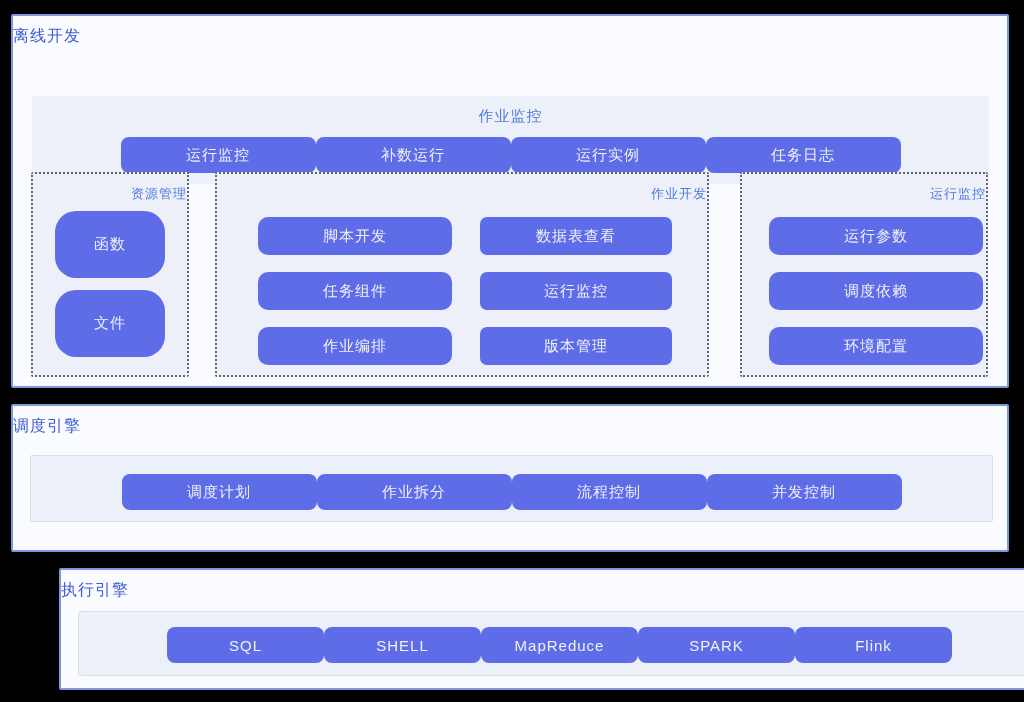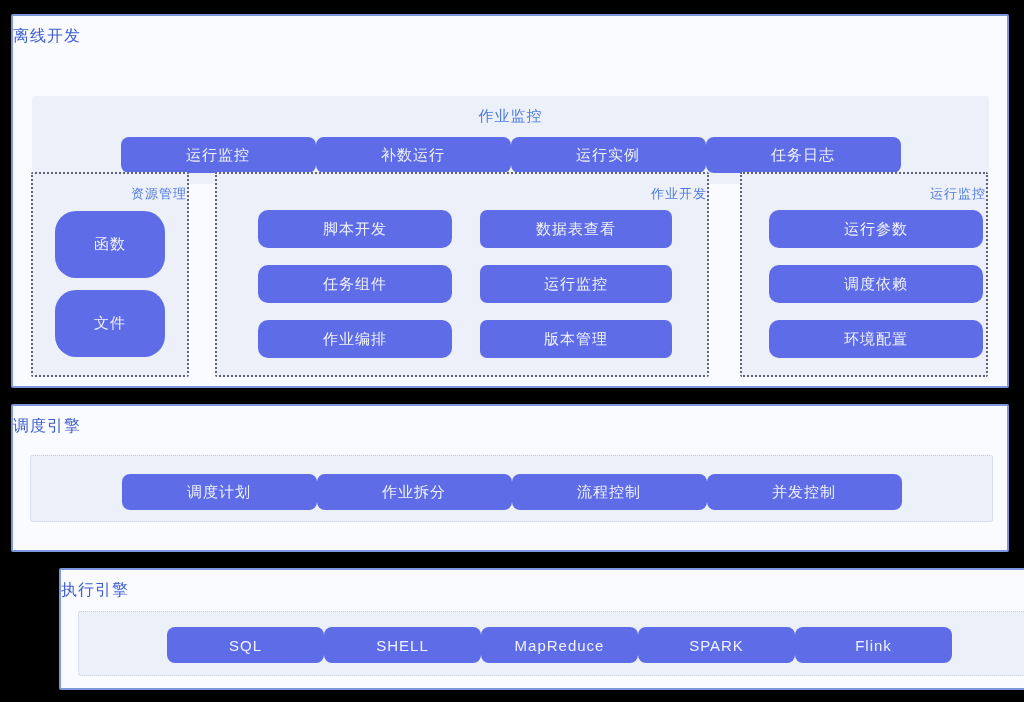--- a/index.html
+++ b/index.html
@@ -65,21 +65,21 @@
   .box-title {
     position:absolute; top:11px; left:0; width:100%; text-align:right;
     font-size:13px; color:var(--sectionTitle,#4f7ade); letter-spacing:1px;
   }
   .dotted-box .node { position:absolute; }
   
   #box-resource .node { left:22px; width:110px; height:67px; border-radius:21px; }
   #box-resource .node:nth-of-type(2) { top:37px; }
   #box-resource .node:nth-of-type(3) { top:116px; }
   
-  #box-dev .node, #box-config .node { height:38px; border-radius:10px; }
+  #box-dev .node, #box-config .node { height:38px; border-radius:10px;margin-top:7px; }
   #box-dev .col-l { left:41px;  width:194px; }
   #box-dev .col-r { left:263px; width:192px;border-radius:7px; }
   #box-config .node { left:27px; width:214px; }
   .row-1 { top:36px; }
   .row-2 { top:91px; }
   .row-3 { top:146px; }
 </style>
 </head>
 <body>
 

